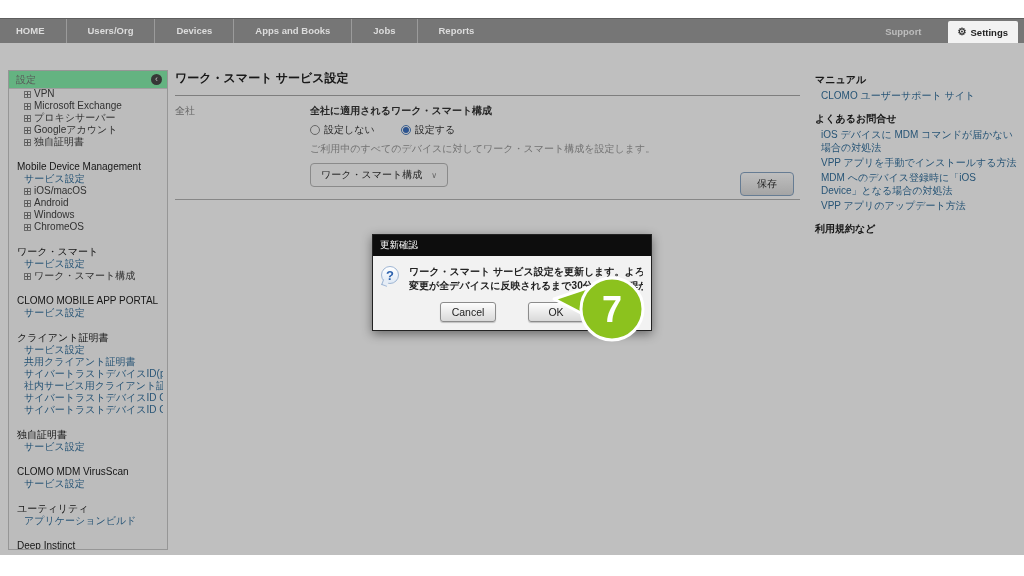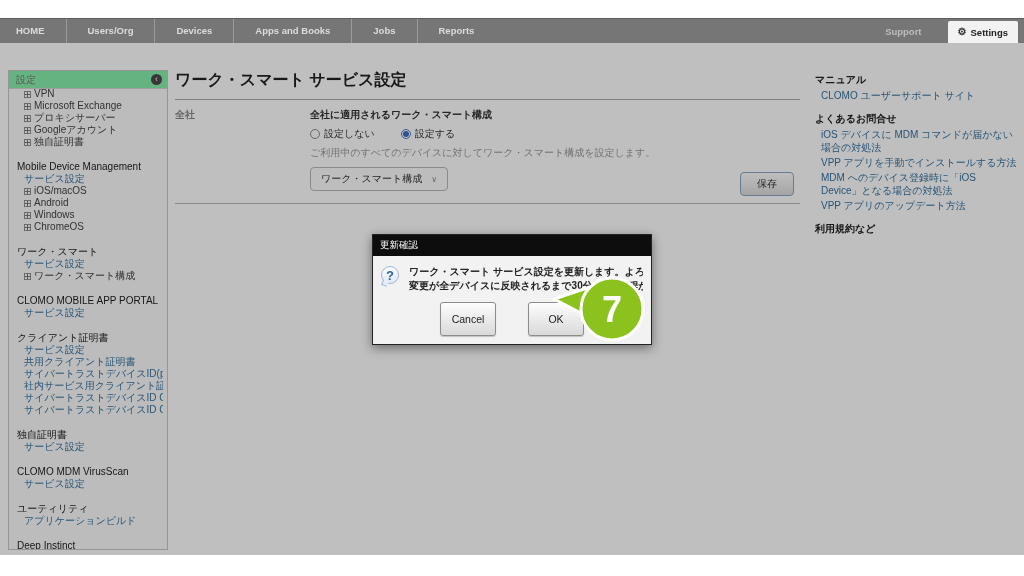--- a/index.html
+++ b/index.html
@@ -37,23 +37,23 @@
   .sb-item { font-size:10px; line-height:12px; white-space:nowrap; overflow:hidden; cursor:pointer; }
   .sb-item.link { color:#36729e; padding-left:7px; }
   .sb-item.tree { color:#444; padding-left:7px; display:flex; align-items:center; gap:3px; }
   .sb-item.clipped { margin-top:-5px; }
   .tree-icon { flex:none; width:7px; height:7px; border:1px solid #8f8f8f; background-color:#fff;
                background-image:linear-gradient(#777,#777),linear-gradient(#777,#777);
                background-size:5px 1px,1px 5px; background-position:center; background-repeat:no-repeat; }
 
   
   .main { position:absolute; left:175px; top:27px; width:625px; }
-  .page-title { font-size:16px; font-weight:bold; color:#222; padding-bottom:8px; border-bottom:1px solid #a9a9a9; }
+  .page-title { font-size:12px; font-weight:bold; color:#222; padding-bottom:8px; border-bottom:1px solid #a9a9a9; }
   .form-row { display:flex; margin-top:8px; }
-  .row-label { width:135px; font-size:10px; color:#888;font-weight:bold; }
+  .row-label { width:135px; font-size:10px; color:#888; }
   .group-heading { font-size:10px; font-weight:bold; color:#333; }
   .radio-row { display:flex; gap:26px; margin-top:5px; font-size:10px; color:#333; align-items:center; }
   .radio { display:flex; align-items:center; cursor:pointer; }
   .rb { width:10px; height:10px; border-radius:50%; border:1px solid #8a8a8a; background:#fff;
         display:inline-block; margin-right:4px; }
   .rb-on { border-color:#4e7fc0; }
   .rb-on::after { content:''; display:block; width:6px; height:6px; margin:1px; border-radius:50%; background:#3a6fc0; }
   .helper { font-size:10px; color:#999; margin-top:5px; }
   .dropdown { margin-top:7px; display:inline-flex; align-items:center; gap:9px; padding:4px 10px;
               font-size:10px; color:#333; background:#fdfdfd; border:1px solid #b8b8b8; border-radius:4px;
@@ -78,21 +78,21 @@
   .dlg-body { position:relative; padding:9px 8px 8px; }
   .q-icon { position:absolute; left:8px; top:10px; width:18px; height:18px; border-radius:50%;
             background:linear-gradient(#ffffff,#dfe9f5); border:1px solid #9fb6d4; color:#2c62ae;
             font-weight:bold; font-size:13px; text-align:center; line-height:17px; }
   .q-icon::after { content:''; position:absolute; left:0; bottom:-3px; width:5px; height:5px;
                    background:#e6edf6; border-left:1px solid #9fb6d4; border-bottom:1px solid #9fb6d4;
                    transform:rotate(20deg); }
   .dlg-text { margin-left:28px; font-size:10px; font-weight:bold; color:#222; line-height:14px;
               white-space:nowrap; overflow:hidden; }
   .dlg-buttons { display:flex; justify-content:center; gap:32px; margin-top:9px; }
-  .dlg-btn { min-width:56px; padding:10px 10px; font-size:10.5px; color:#222; font-family:inherit;
+  .dlg-btn { min-width:56px; padding:3px 10px; font-size:10.5px; color:#222; font-family:inherit;
              background:linear-gradient(#fdfdfd,#d9d9d9); border:1px solid #8c8c8c; border-radius:3px;
              box-shadow:0 1px 1px rgba(0,0,0,0.2); cursor:pointer; }
   .badge { position:absolute; left:548px; top:222px; z-index:70; }
   .badge-num { fill:#fff; font-size:36px; font-weight:bold; font-family:"Liberation Sans", sans-serif; }
 </style>
 </head>
 <body>
 
 <div class="stage">
   <div class="app">

